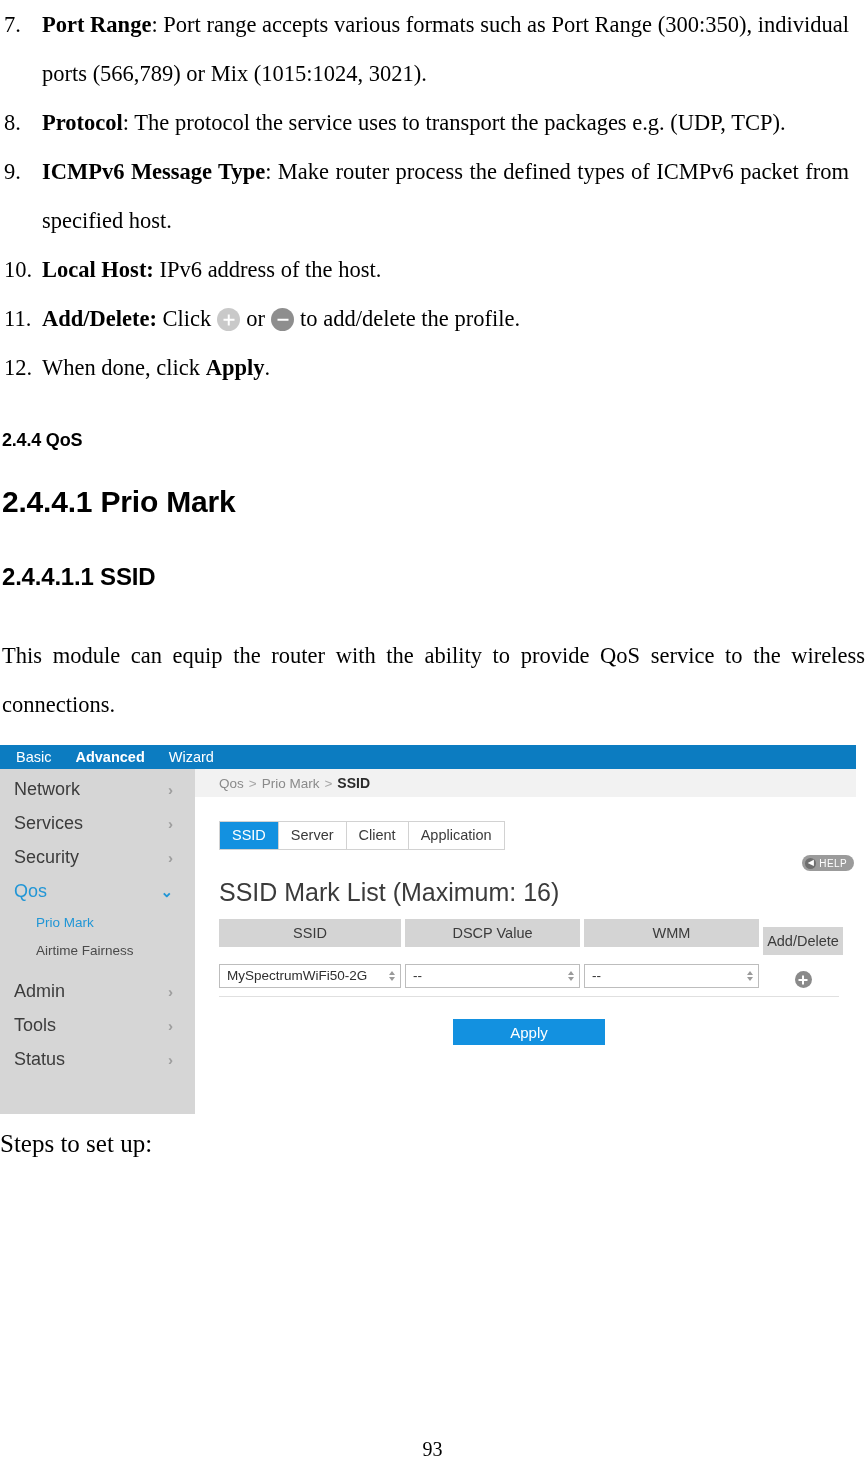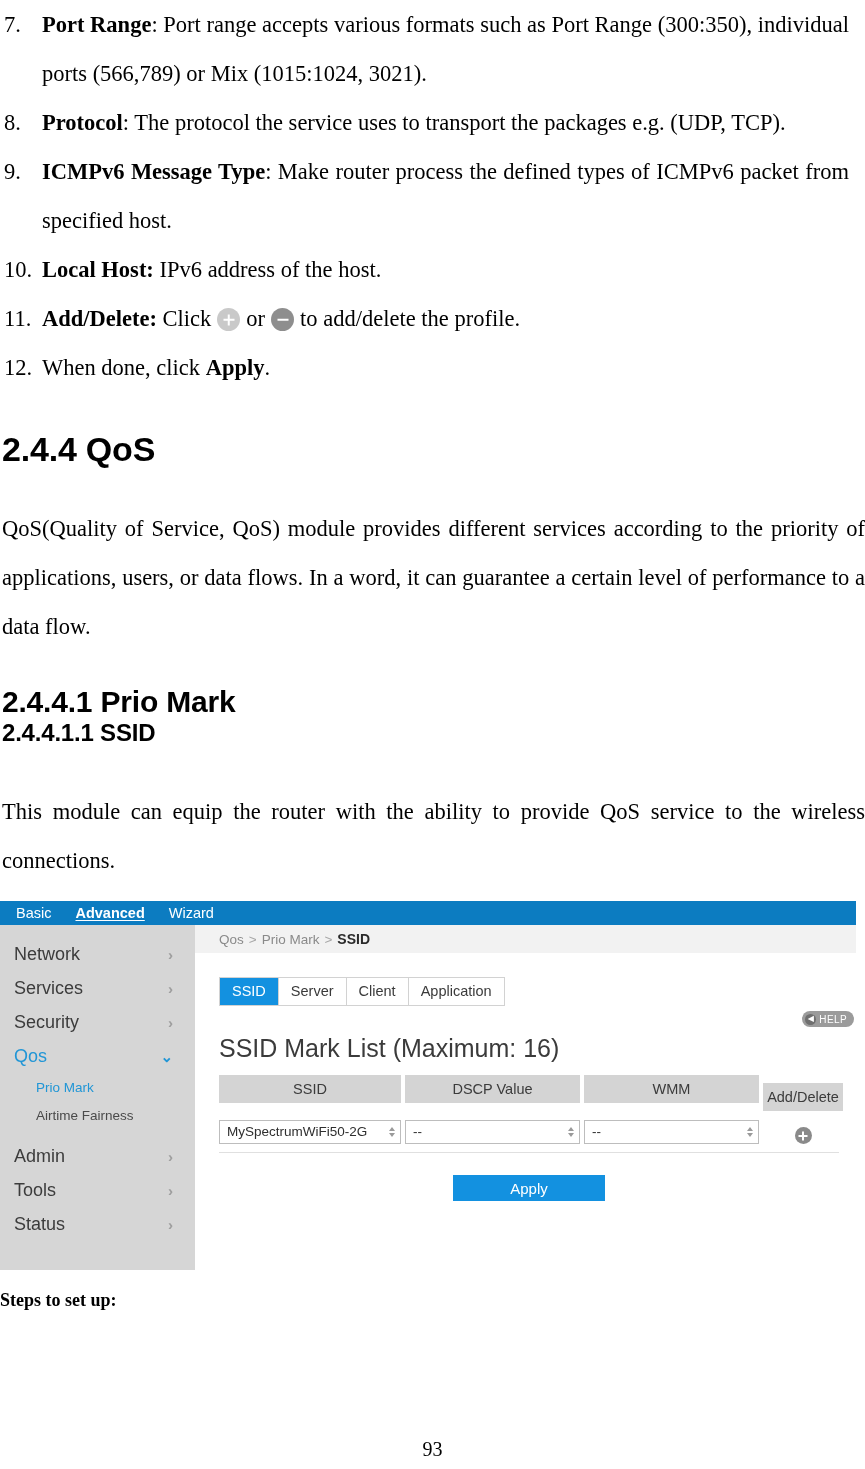--- a/index.html
+++ b/index.html
@@ -82,21 +82,21 @@
   }
 
   
   h2.sec, h3.sec, h4.sec {
     font-family: "Liberation Sans", sans-serif;
     font-weight: bold;
     color: #000;
     margin: 0;
     letter-spacing: -0.2px;
   }
-  h2.sec { font-size: 34px; }
+  h2.sec { font-size: 18px; }
   h3.sec { font-size: 30px; }
   h4.sec { font-size: 24px; }
 
   p.para {
     font-size: 22.5px;
     line-height: 49px;
     text-align: justify;
     text-justify: inter-word;
     margin: 0;
   }
@@ -119,33 +119,32 @@
   }
   .shot-topbar .nav {
     color: #ffffff;
     font-size: 14.5px;
     padding: 0 12px;
     line-height: 24px;
     white-space: nowrap;
   }
   .shot-topbar .nav.active {
     font-weight: bold;
-    text-decoration: underline;
     text-underline-offset: 2px;
   }
   .shot-body {
     display: flex;
     align-items: stretch;
     min-height: 345px;
   }
   .sidebar {
     width: 195px;
     flex: 0 0 195px;
     background: #d6d6d6;
-    padding-top: 12px;
+    padding-top: 3px;
   }
   .side-row {
     display: flex;
     align-items: center;
     justify-content: space-between;
     padding: 0 22px 0 14px;
     height: 34px;
     font-size: 18px;
     color: #3c3c3c;
   }
@@ -333,24 +332,23 @@
     color: #ffffff;
     font-size: 15px;
     width: 152px;
     height: 26px;
     display: flex;
     align-items: center;
     justify-content: center;
   }
 
   .after-text {
-    font-size: 18px;
+    font-size: 25px;
     line-height: 40px;
     margin: 10px 4px 0 0;
-    font-weight: bold;
   }
 
   .pagenum {
     position: absolute;
     bottom: 8px;
     left: 0;
     width: 865px;
     text-align: center;
     font-size: 20px;
     font-family: "Liberation Serif", serif;
@@ -390,25 +388,24 @@
 
     <li class="doc-item">
       <span class="doc-num">12.</span>
       <span class="doc-body nojustify"><span>When done, click </span><b>Apply</b><span>.</span></span>
     </li>
 
   </ul>
 
   <h2 class="sec" style="margin-top:38px;margin-left:2px;">2.4.4 QoS</h2>
 
-  <p class="para" style="margin-top:35px;margin-left:2px;">QoS(Quality of Service, QoS) module provides different services according to the priority of applications, users, or data flows. In a word, it can guarantee a certain level of performance to a data flow.</p>
 
   <h3 class="sec" style="margin-top:34px;margin-left:2px;">2.4.4.1 Prio Mark</h3>
 
-  <h4 class="sec" style="margin-left:2px;">2.4.4.1.1 SSID</h4>
+  <h4 class="sec" style="margin-top:44px;margin-left:2px;">2.4.4.1.1 SSID</h4>
 
   <p class="para" style="margin-top:40px;margin-left:2px;">This module can equip the router with the ability to provide QoS service to the wireless connections.</p>
 
   <div class="shot" style="margin-top:16px;">
 
     <div class="shot-topbar">
       <span class="nav">Basic</span>
       <span class="nav active">Advanced</span>
       <span class="nav">Wizard</span>
     </div>

